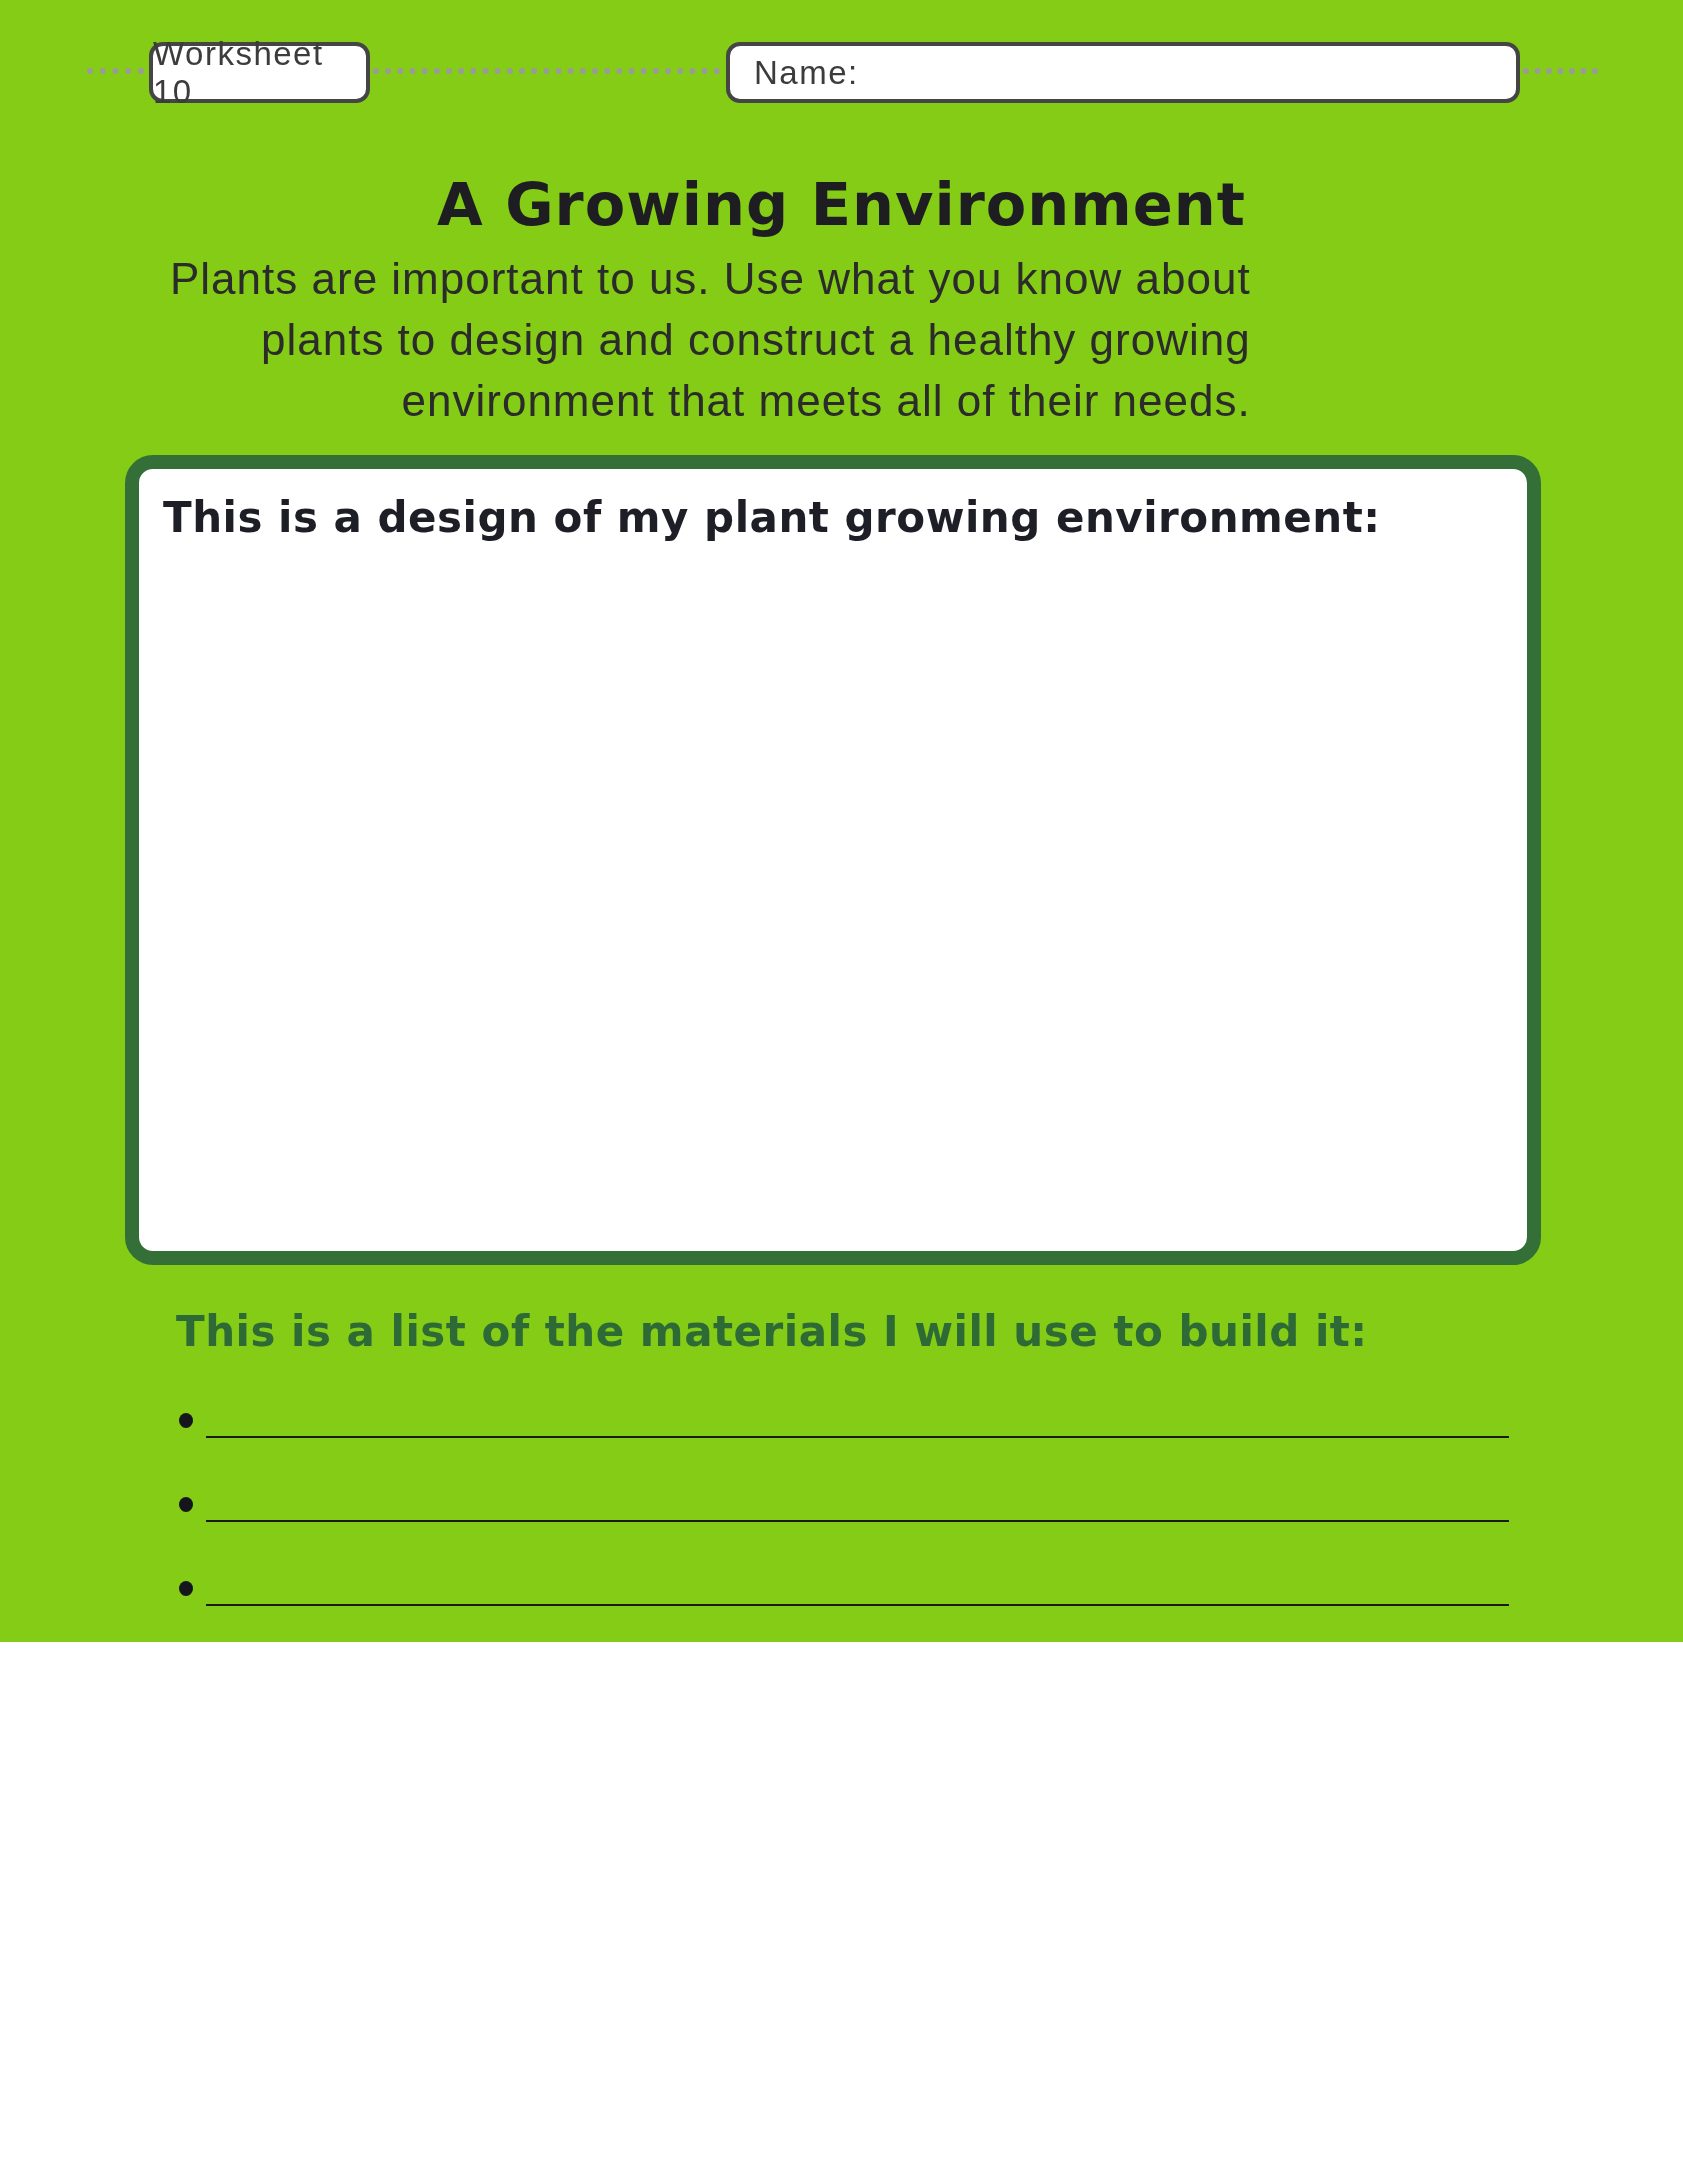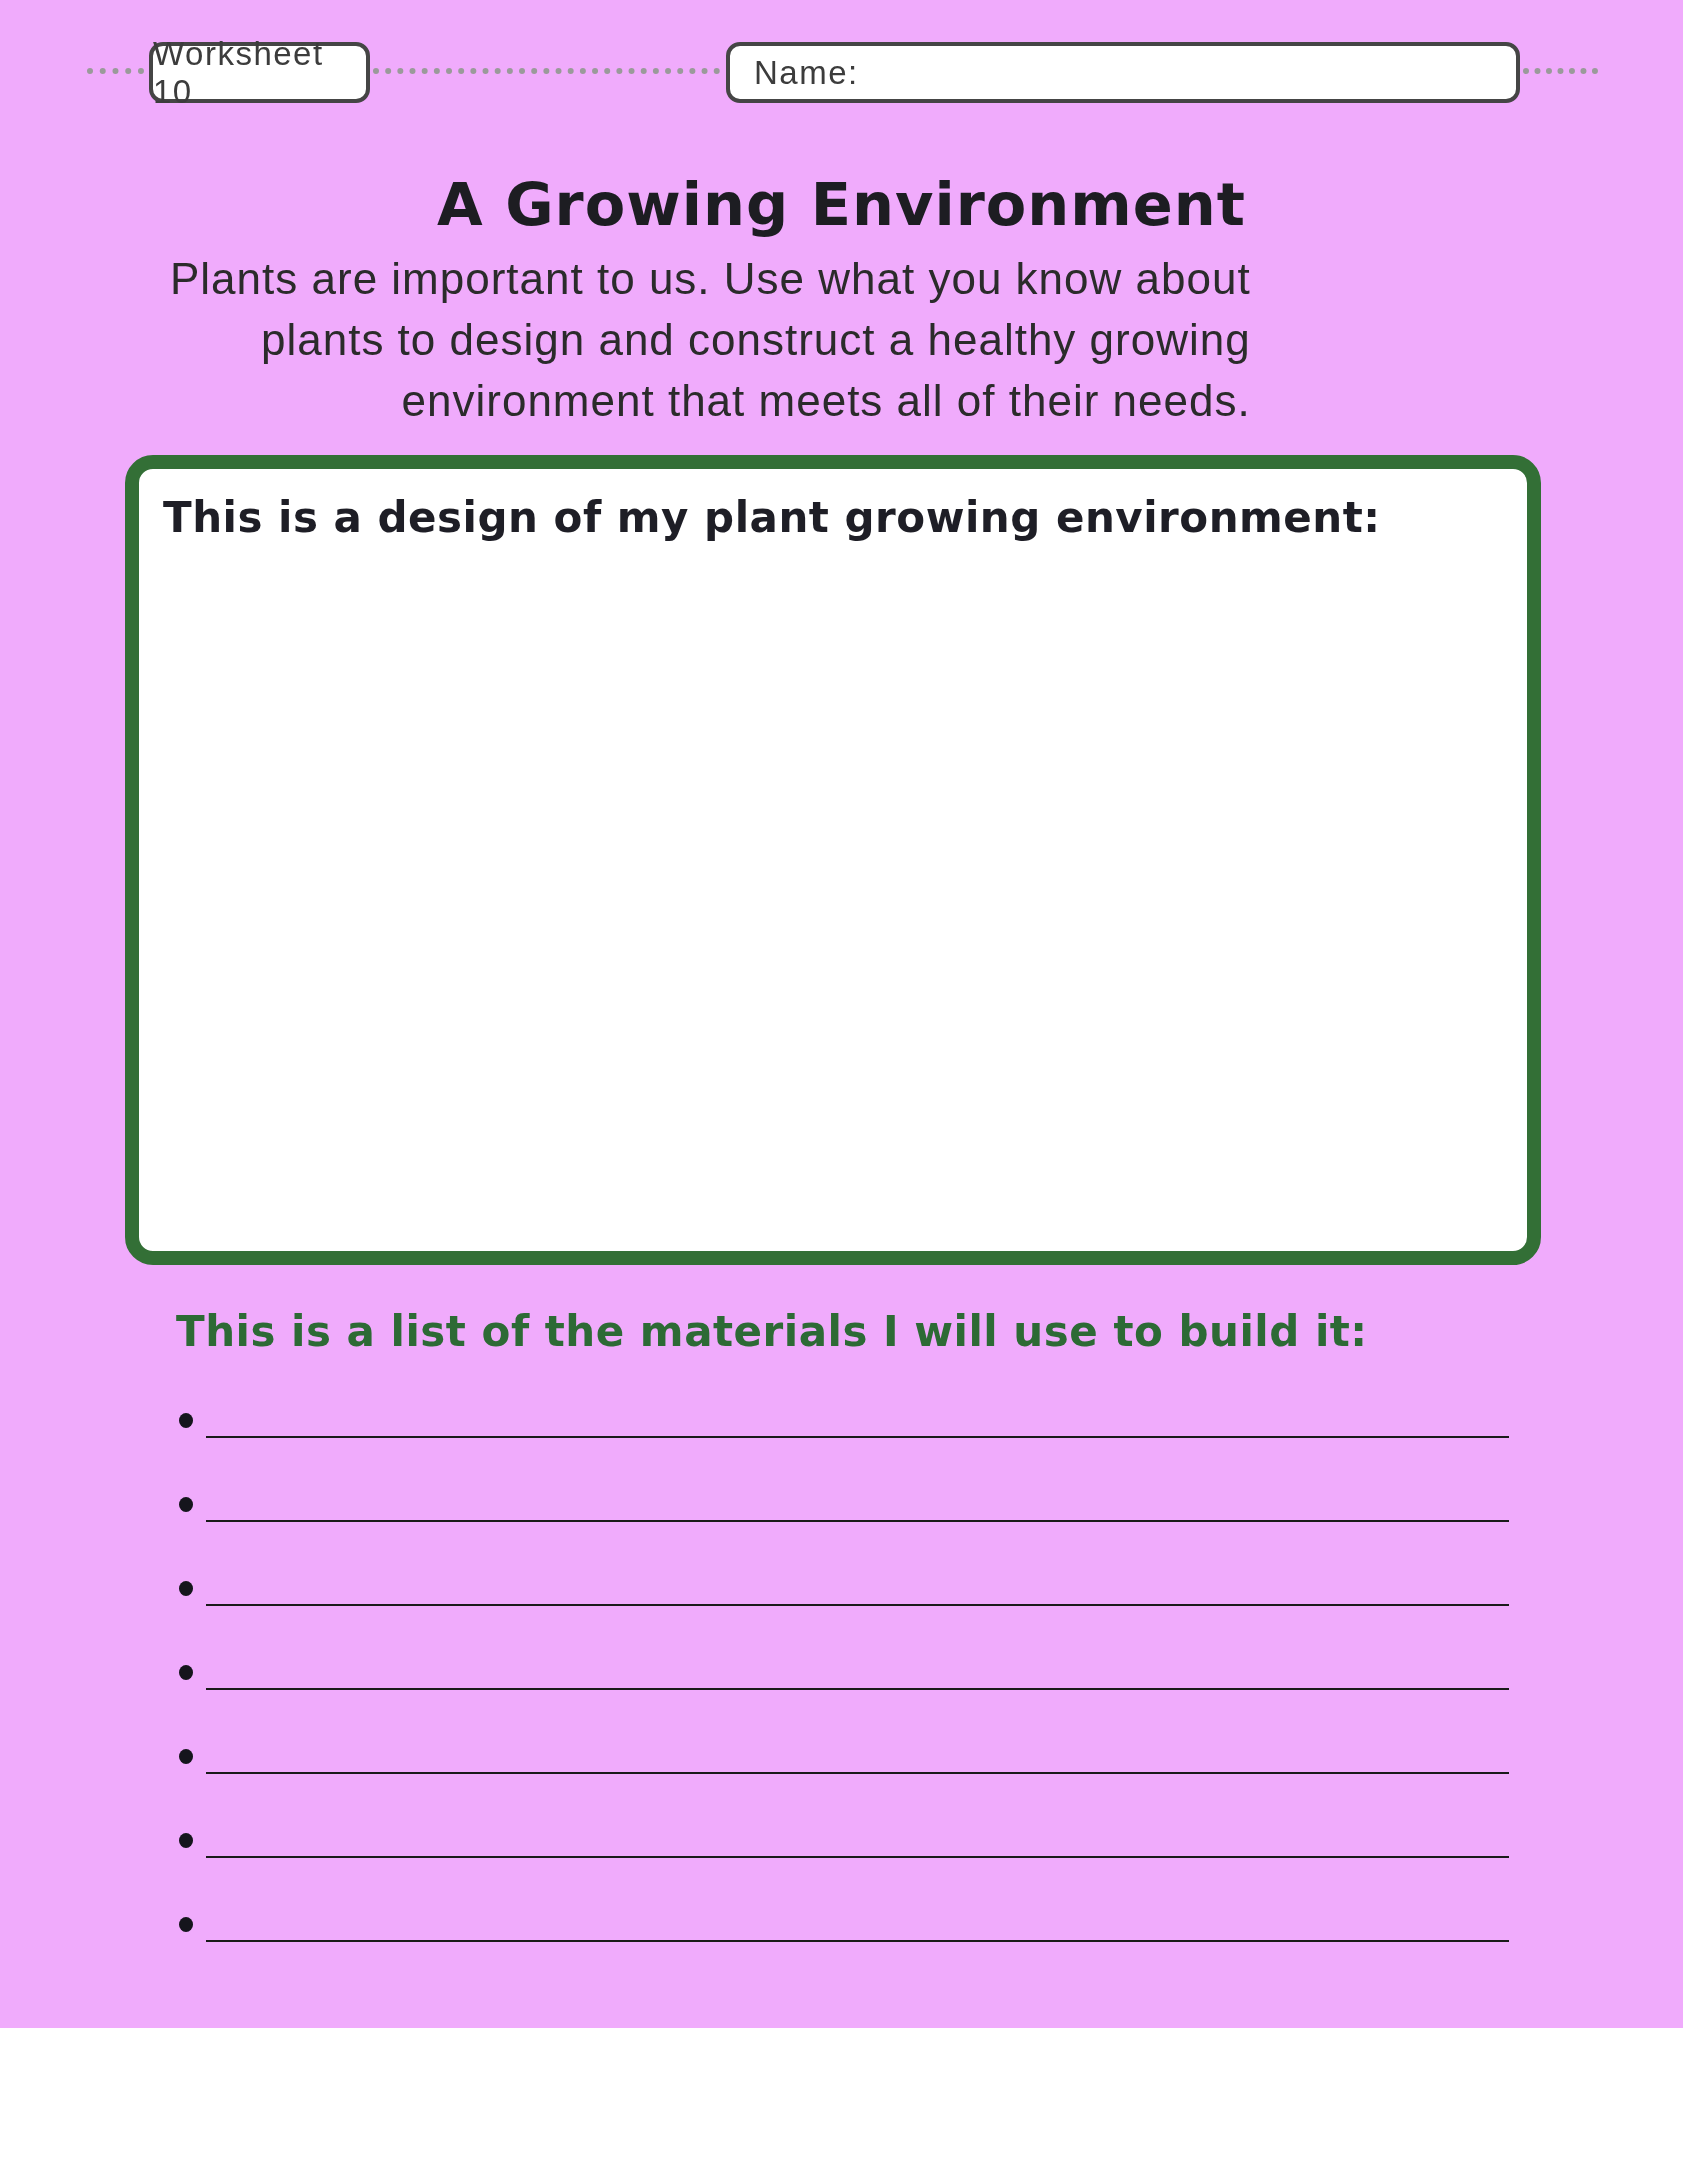--- a/index.html
+++ b/index.html
@@ -1,17 +1,17 @@
 <!DOCTYPE html>
 <html><head>
 <meta charset="utf-8">
 <style>
   html,body { margin:0; padding:0; background:#ffffff; }
   #page {
-    position:relative; width:1683px; height:2028px; background:#f0abfc;
+    position:relative; width:1683px; height:1642px; background:#84cc16;
     font-family:"DejaVu Sans", sans-serif; overflow:hidden;
   }
   
   .dotline { position:absolute; height:0; border-top:6px dotted #9a9a9a; }
   .hdr-box {
     position:absolute; top:42px; height:61px; box-sizing:border-box;
     border:4px solid #454545; border-radius:14px; background:#fff;
     display:flex; align-items:center;
     font-family:"Liberation Sans", sans-serif;
     font-size:33px; color:#3c3c3c; letter-spacing:1.5px;

